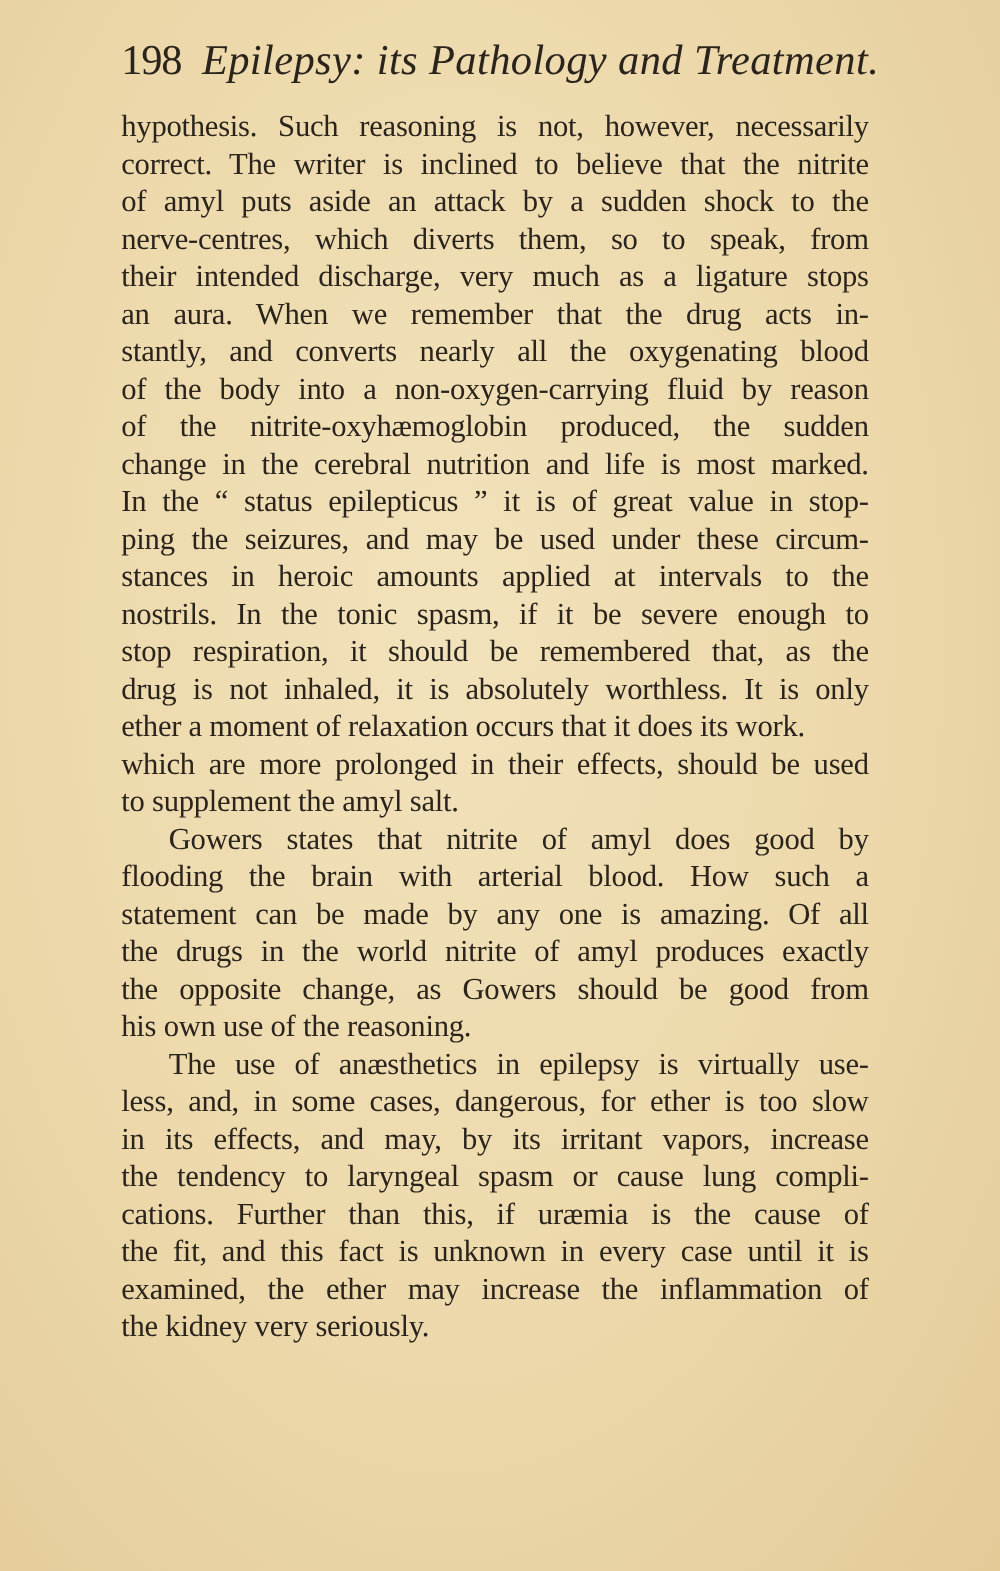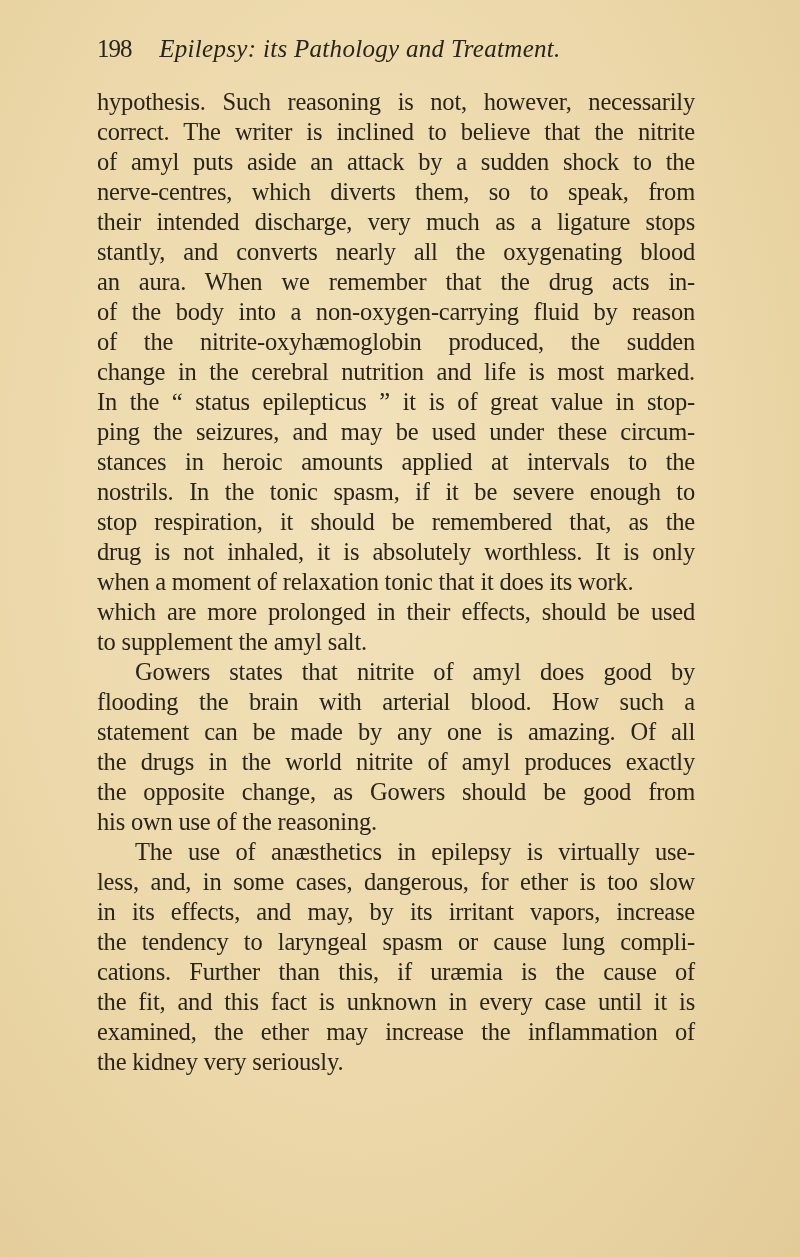--- a/index.html
+++ b/index.html
@@ -20,21 +20,21 @@
       position: absolute;
       left: 97px;
       top: 0;
       width: 598px;
     }
     .running-head {
       position: absolute;
       top: 34px;
       left: 0;
       width: 598px;
-      font-size: 25px;
+      font-size: 34px;
       line-height: 30px;
       white-space: nowrap;
     }
     .running-head .folio {
       display: inline-block;
       width: 56px;
       letter-spacing: -1px;
     }
     .running-head .title {
       font-style: italic;
@@ -76,32 +76,32 @@
     <span class="title">Epilepsy: its Pathology and Treatment.</span>
   </div>
 
   <div class="body-text">
     <p class="para" style="text-indent: 0px;">
         <span class="line">hypothesis.  Such reasoning is not, however, necessarily</span>
         <span class="line">correct.  The writer is inclined to believe that the nitrite</span>
         <span class="line">of amyl puts aside an attack by a sudden shock to the</span>
         <span class="line">nerve-centres, which diverts them, so to speak, from</span>
         <span class="line">their intended discharge, very much as a ligature stops</span>
+        <span class="line">an aura.  When we remember that the drug acts in-</span>
         <span class="line">stantly, and converts nearly all the oxygenating blood</span>
-        <span class="line">an aura.  When we remember that the drug acts in-</span>
         <span class="line">of the body into a non-oxygen-carrying fluid by reason</span>
         <span class="line">of the nitrite-oxyhæmoglobin produced, the sudden</span>
         <span class="line">change in the cerebral nutrition and life is most marked.</span>
         <span class="line">In the “ status epilepticus ” it is of great value in stop-</span>
         <span class="line">ping the seizures, and may be used under these circum-</span>
         <span class="line">stances in heroic amounts applied at intervals to the</span>
         <span class="line">nostrils.  In the tonic spasm, if it be severe enough to</span>
         <span class="line">stop respiration, it should be remembered that, as the</span>
         <span class="line">drug is not inhaled, it is absolutely worthless.  It is only</span>
-        <span class="line last">when a moment of relaxation tonic that it does its work.</span>
+        <span class="line last">ether a moment of relaxation occurs that it does its work.</span>
       </p>
     <p class="para indent" style="text-indent: 0px;">
         <span class="line">which are more prolonged in their effects, should be used</span>
         <span class="line last">to supplement the amyl salt.</span>
       </p>
     <p class="para indent" style="text-indent: 0px;">
         <span class="line" style="text-indent: 38px;">Gowers states that nitrite of amyl does good by</span>
         <span class="line">flooding the brain with arterial blood.  How such a</span>
         <span class="line">statement can be made by any one is amazing.  Of all</span>
         <span class="line">the drugs in the world nitrite of amyl produces exactly</span>

